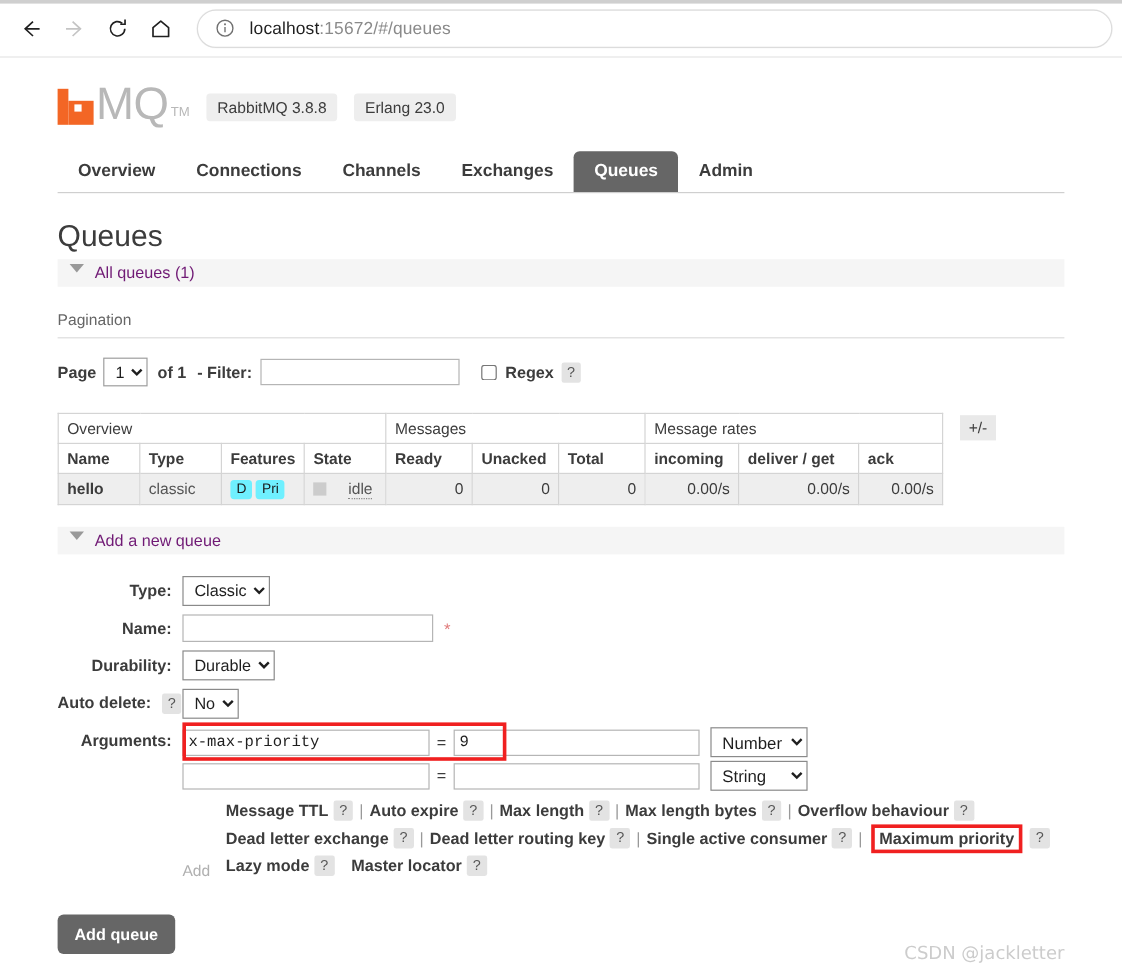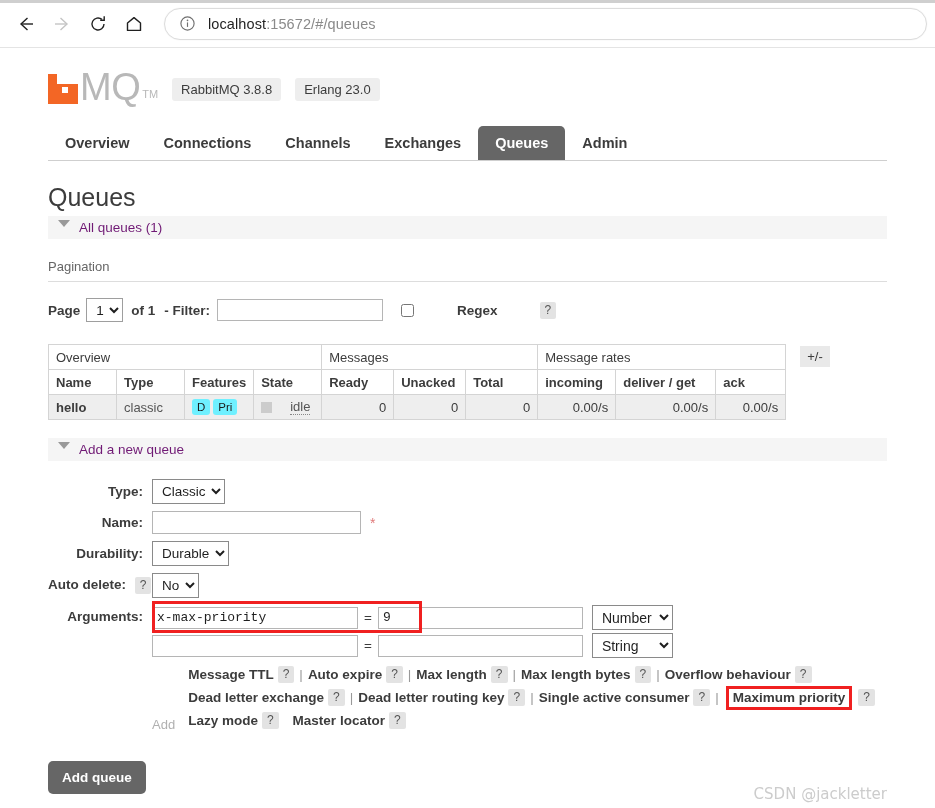--- a/index.html
+++ b/index.html
@@ -198,21 +198,21 @@
   .of-txt { margin: 0 9px 0 8px; font-weight: bold; }
   .filter-lbl { margin-right: 7px; font-weight: bold; }
   input.filter-input {
     width: 166px; height: 22px;
     border: 1px solid #b5b5b5;
     background: #ffffff;
     font-size: 13px;
     padding: 0 4px;
     font-family: "Liberation Sans", sans-serif;
   }
-  .regex-wrap { display: flex; align-items: center; margin-left: 18px; gap: 36px; }
+  .regex-wrap { display: flex; align-items: center; margin-left: 18px; }
   input.cb { width: 13px; height: 13px; margin: 0 7px 0 0; }
   .regex-lbl { font-weight: bold; margin-right: 6px; }
   .qmark {
     background: #e3e3e3;
     color: #555555;
     font-size: 12px;
     font-weight: normal;
     padding: 1px 5px;
     border-radius: 2px;
     display: inline-block;

